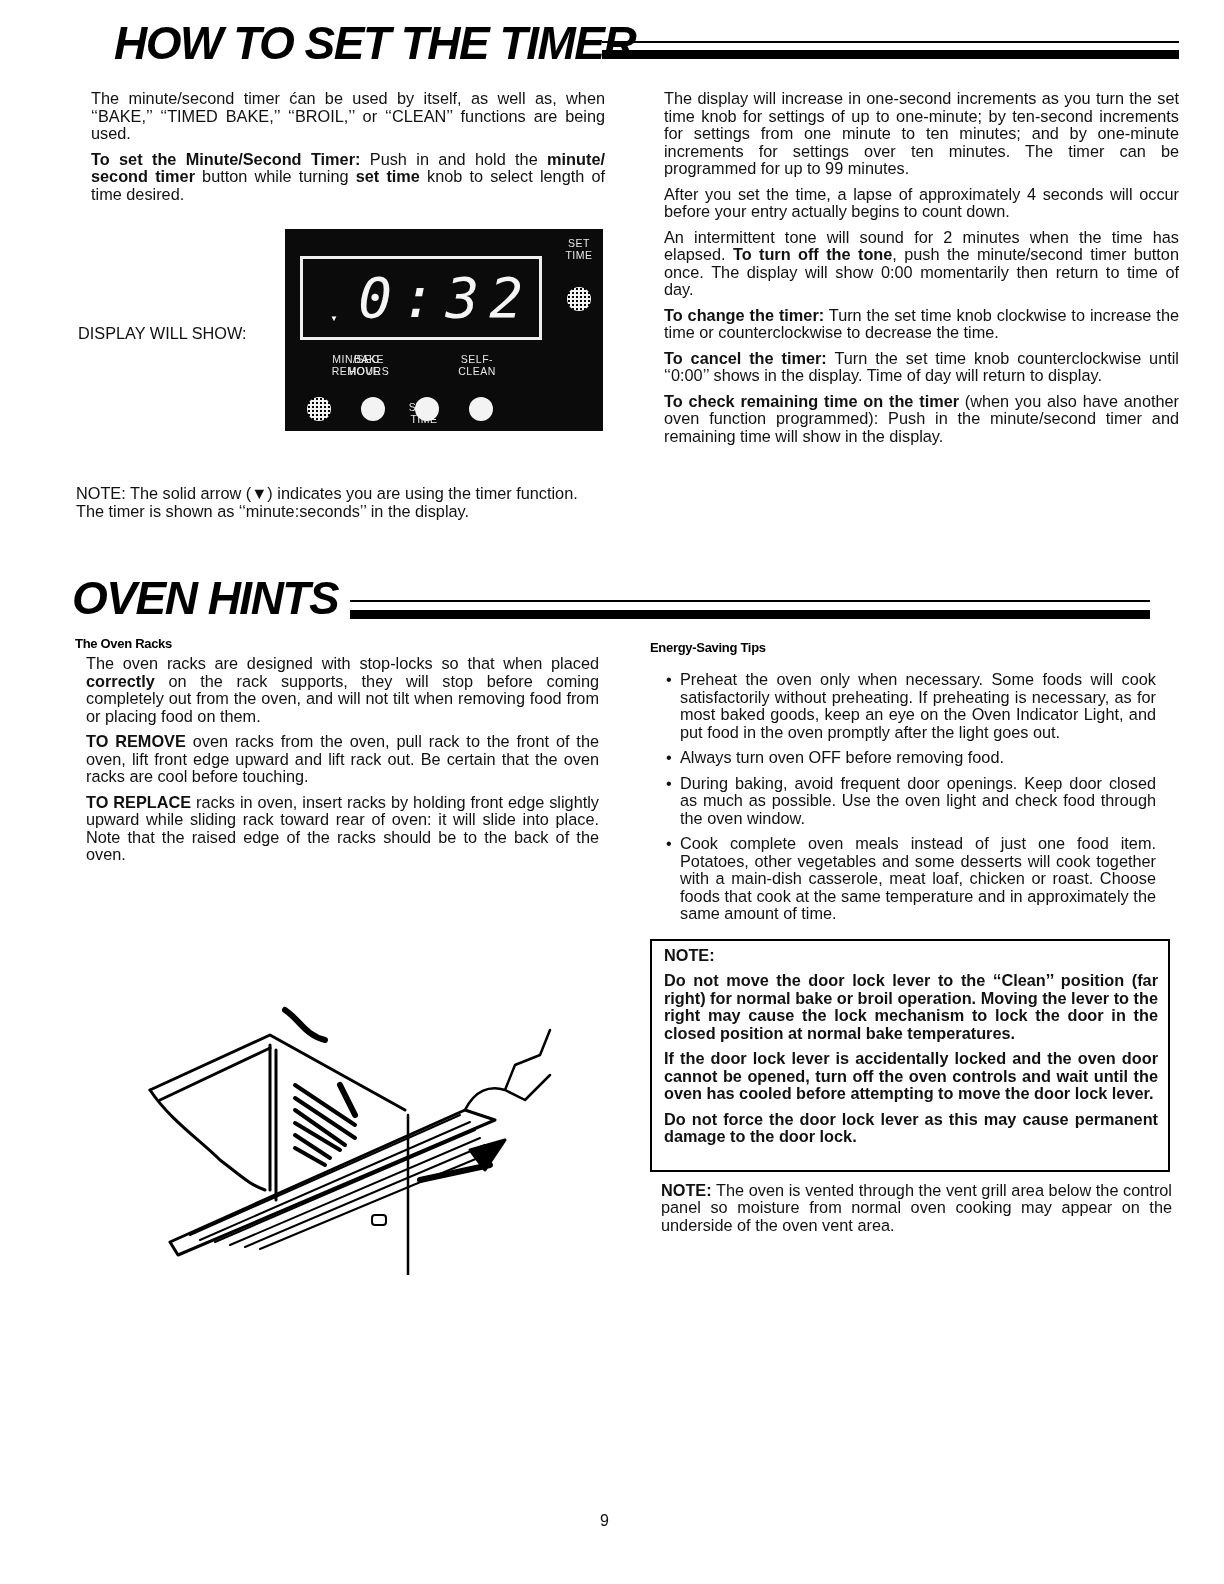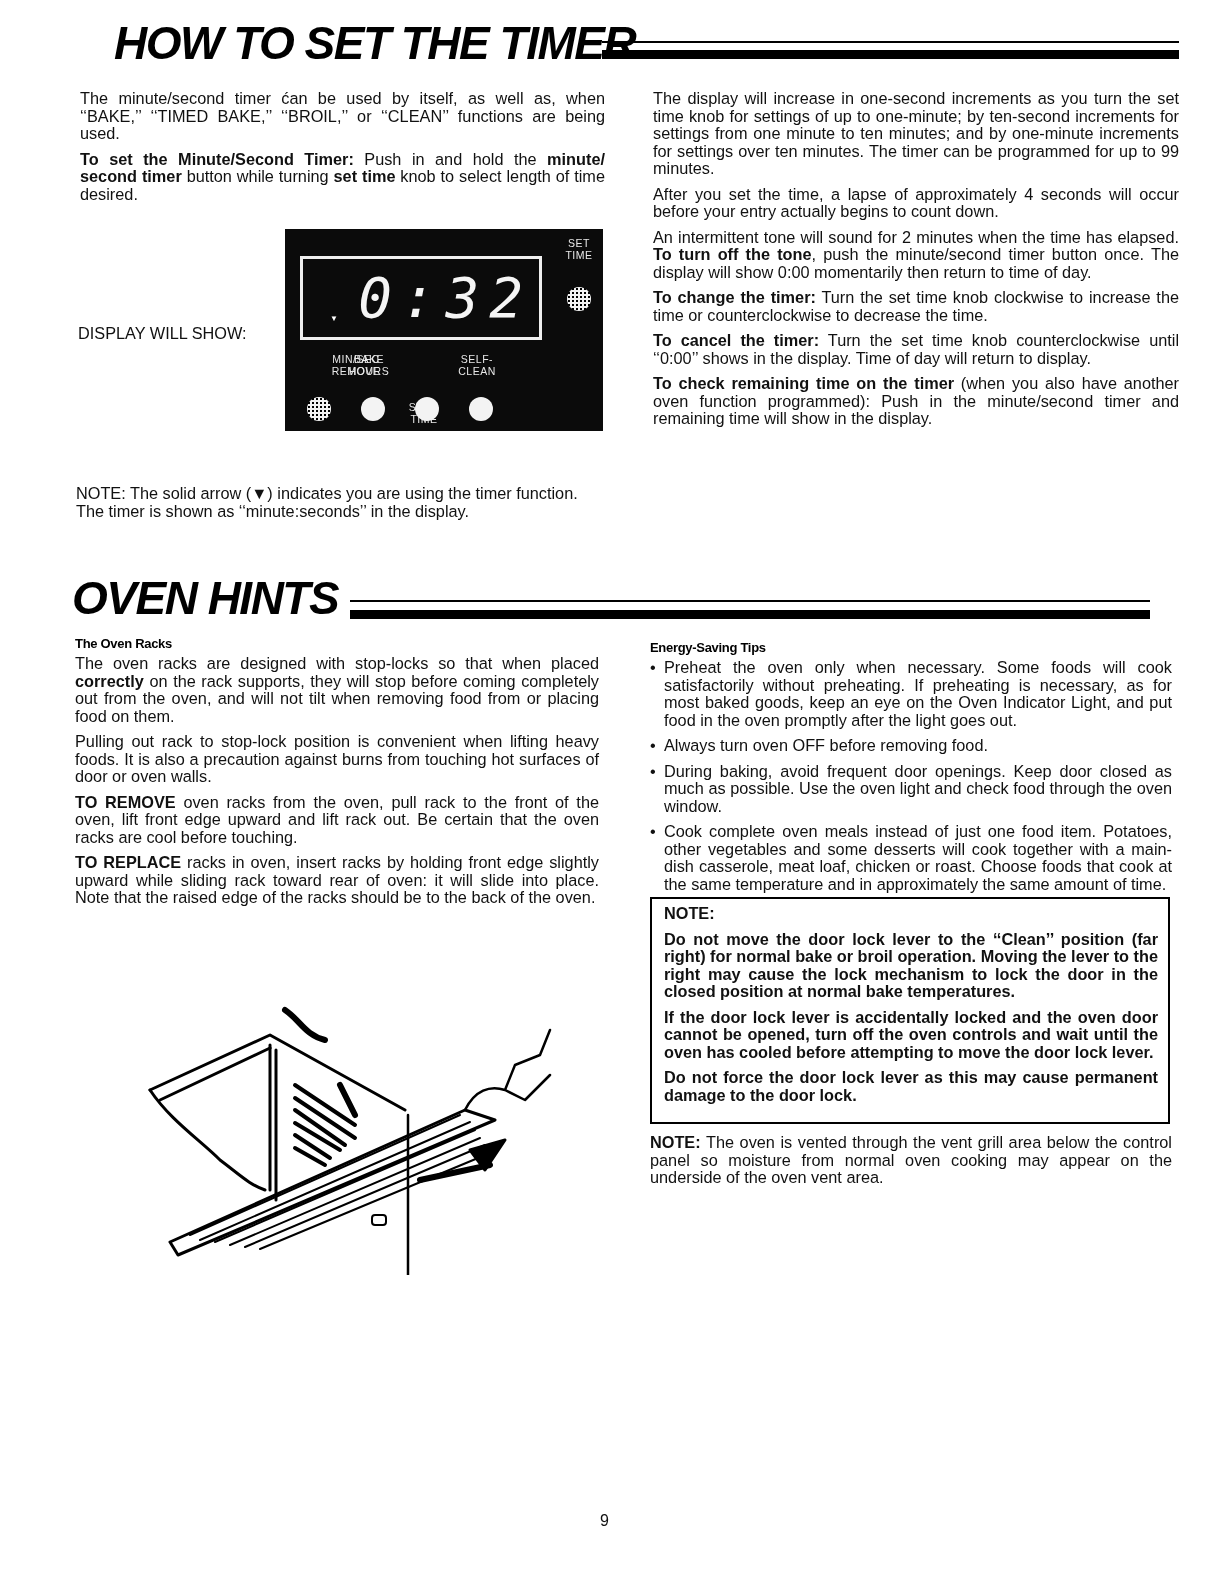--- a/index.html
+++ b/index.html
@@ -1,24 +1,24 @@
 <!DOCTYPE html>
 <html><head>
 <meta charset="utf-8">
 <style>
   html, body { margin: 0; padding: 0; background: #fff; }
   body { width: 1224px; height: 1584px; position: relative; overflow: hidden; color: #111; font-family: "Liberation Sans", sans-serif; }
   .abs { position: absolute; }
   .h1 { font-family: "Liberation Sans", sans-serif; font-weight: bold; font-style: italic; font-size: 46px; letter-spacing: -1.5px; line-height: 1; color: #000; }
   .rule-thin { position: absolute; height: 2px; background: #000; }
   .rule-thick { position: absolute; height: 9px; background: #000; }
-  .para { font-size: 16.3px; line-height: 17.5px; margin: 0 0 8px 0; text-align: justify; color: #111; }
+  .para { font-size: 16.3px; line-height: 17.5px; margin: 0 0 8px 11px; text-align: justify; color: #111; }
   .para b { font-weight: bold; }
   .h2 { font-size: 13px; font-weight: bold; margin: 0 0 4px 0; color: #000; letter-spacing: -0.3px; }
-  ul.tips { list-style: none; margin: 0; padding: 0; }
+  ul.tips { list-style: none; margin: 16px; padding: 0; }
   ul.tips li { position: relative; padding-left: 14px; font-size: 16.3px; line-height: 17.5px; margin-bottom: 8px; text-align: justify; }
   ul.tips li::before { content: "•"; position: absolute; left: 0; top: 0; }
   .notebox { border: 2px solid #000; padding: 6px 10px 6px 12px; }
   .notebox .nb { font-weight: bold; font-size: 16.3px; line-height: 17.5px; margin: 0 0 8px 0; text-align: justify; }
   .panel { background: #0b0b0b; }
   .panel-label { position: absolute; color: #e8e8e8; font-size: 10.5px; text-align: center; line-height: 12px; letter-spacing: 0.5px; }
   .dot { position: absolute; width: 24px; height: 24px; border-radius: 50%; background: #f3f3f3; }
   .dot.dotted { background: radial-gradient(circle, #000 1.2px, transparent 1.4px) 0 0/4px 4px, #f3f3f3; }
   .lcd { position: absolute; border: 3px solid #efefef; }
   .seg { font-family: "DejaVu Sans Mono", monospace; color: #f5f5f5; font-size: 56px; font-style: italic; letter-spacing: 10px; font-weight: 400; }
@@ -85,21 +85,20 @@
   <p class="para rich"><b>To check remaining time on the timer</b><span> (when you also have another oven function programmed): Push in the minute/second timer and remaining time will show in the display.</span></p>
 </div>
 
 <div class="abs h1" style="left:72px; top:575px;">OVEN HINTS</div>
 <div class="rule-thin" style="left:350px; top:600px; width:800px;"></div>
 <div class="rule-thick" style="left:350px; top:610px; width:800px;"></div>
 
 <div class="abs" style="left:75px; top:636px; width:524px;">
   <div class="h2">The Oven Racks</div>
   <p class="para rich"><span>The oven racks are designed with stop-locks so that when placed </span><b>correctly</b><span> on the rack supports, they will stop before coming completely out from the oven, and will not tilt when removing food from or placing food on them.</span></p>
-  <p class="para rich"><span>Pulling out rack to stop-lock position is convenient when lifting heavy foods. It is also a precaution against burns from touching hot surfaces of door or oven walls.</span></p>
   <p class="para rich"><b>TO REMOVE</b><span> oven racks from the oven, pull rack to the front of the oven, lift front edge upward and lift rack out. Be certain that the oven racks are cool before touching.</span></p>
   <p class="para rich"><b>TO REPLACE</b><span> racks in oven, insert racks by holding front edge slightly upward while sliding rack toward rear of oven: it will slide into place. Note that the raised edge of the racks should be to the back of the oven.</span></p>
 </div>
 
 <svg class="abs" style="left:130px; top:990px;" width="440" height="285" viewBox="0 0 440 285" fill="none" stroke="#000" stroke-width="3" stroke-linecap="round" stroke-linejoin="round">
   <path d="M20 100 L140 45 L275 120"></path>
   <path d="M30 110 L140 58"></path>
   <path d="M20 100 C40 130 70 150 90 170 C110 185 120 195 135 200"></path>
   <path d="M140 55 L140 200"></path>
   <path d="M146 60 L146 210"></path>
@@ -127,18 +126,18 @@
   <ul class="tips">
     <li>Preheat the oven only when necessary. Some foods will cook satisfactorily without preheating. If preheating is necessary, as for most baked goods, keep an eye on the Oven Indicator Light, and put food in the oven promptly after the light goes out.</li>
     <li>Always turn oven OFF before removing food.</li>
     <li>During baking, avoid frequent door openings. Keep door closed as much as possible. Use the oven light and check food through the oven window.</li>
     <li style="margin-bottom:4px;">Cook complete oven meals instead of just one food item. Potatoes, other vegetables and some desserts will cook together with a main-dish casserole, meat loaf, chicken or roast. Choose foods that cook at the same temperature and in approximately the same amount of time.</li>
   </ul>
   <div class="notebox" style="width:494px;">
     <div class="nb">NOTE:</div>
     <div class="nb">Do not move the door lock lever to the ‘‘Clean’’ position (far right) for normal bake or broil operation. Moving the lever to the right may cause the lock mechanism to lock the door in the closed position at normal bake temperatures.</div>
     <div class="nb">If the door lock lever is accidentally locked and the oven door cannot be opened, turn off the oven controls and wait until the oven has cooled before attempting to move the door lock lever.</div>
-    <div class="nb" style="margin-bottom:12px;">Do not force the door lock lever as this may cause permanent damage to the door lock.</div>
+    <div class="nb" style="margin-bottom:18px;">Do not force the door lock lever as this may cause permanent damage to the door lock.</div>
   </div>
   <p class="para" style="margin-top:10px;"><b>NOTE:</b><span> The oven is vented through the vent grill area below the control panel so moisture from normal oven cooking may appear on the underside of the oven vent area.</span></p>
 </div>
 
 <div class="abs" style="left:600px; top:1512px; font-size:16px;">9</div>
 
 </body></html>

